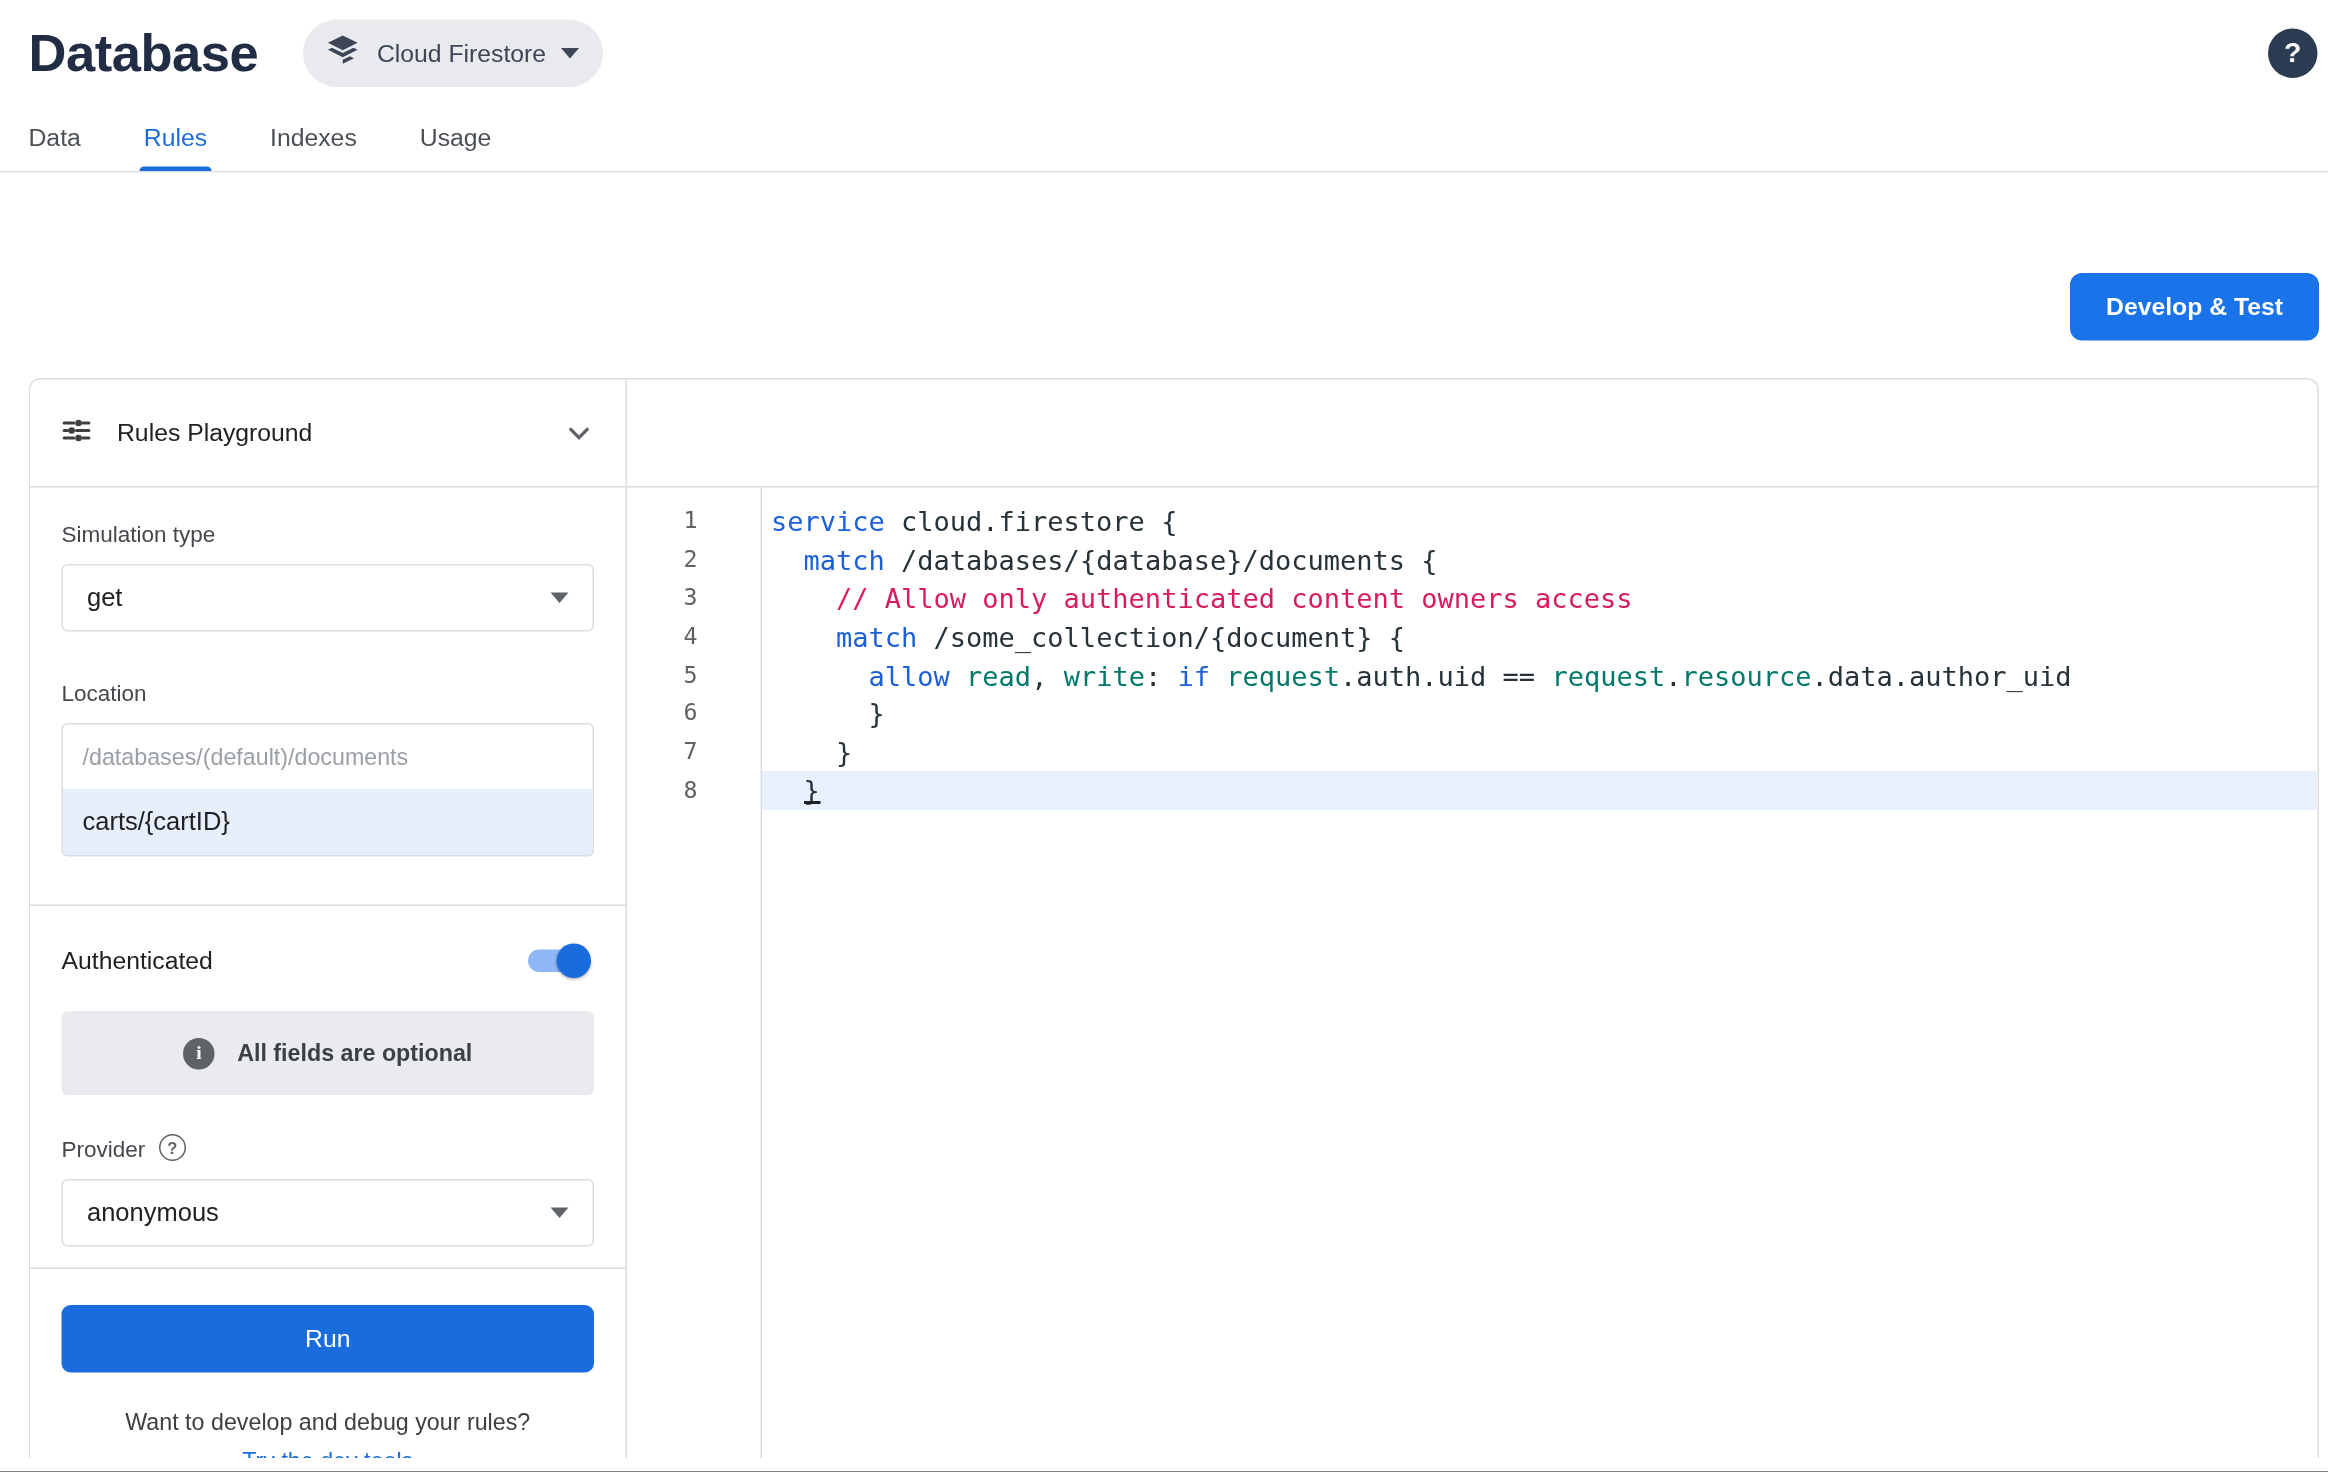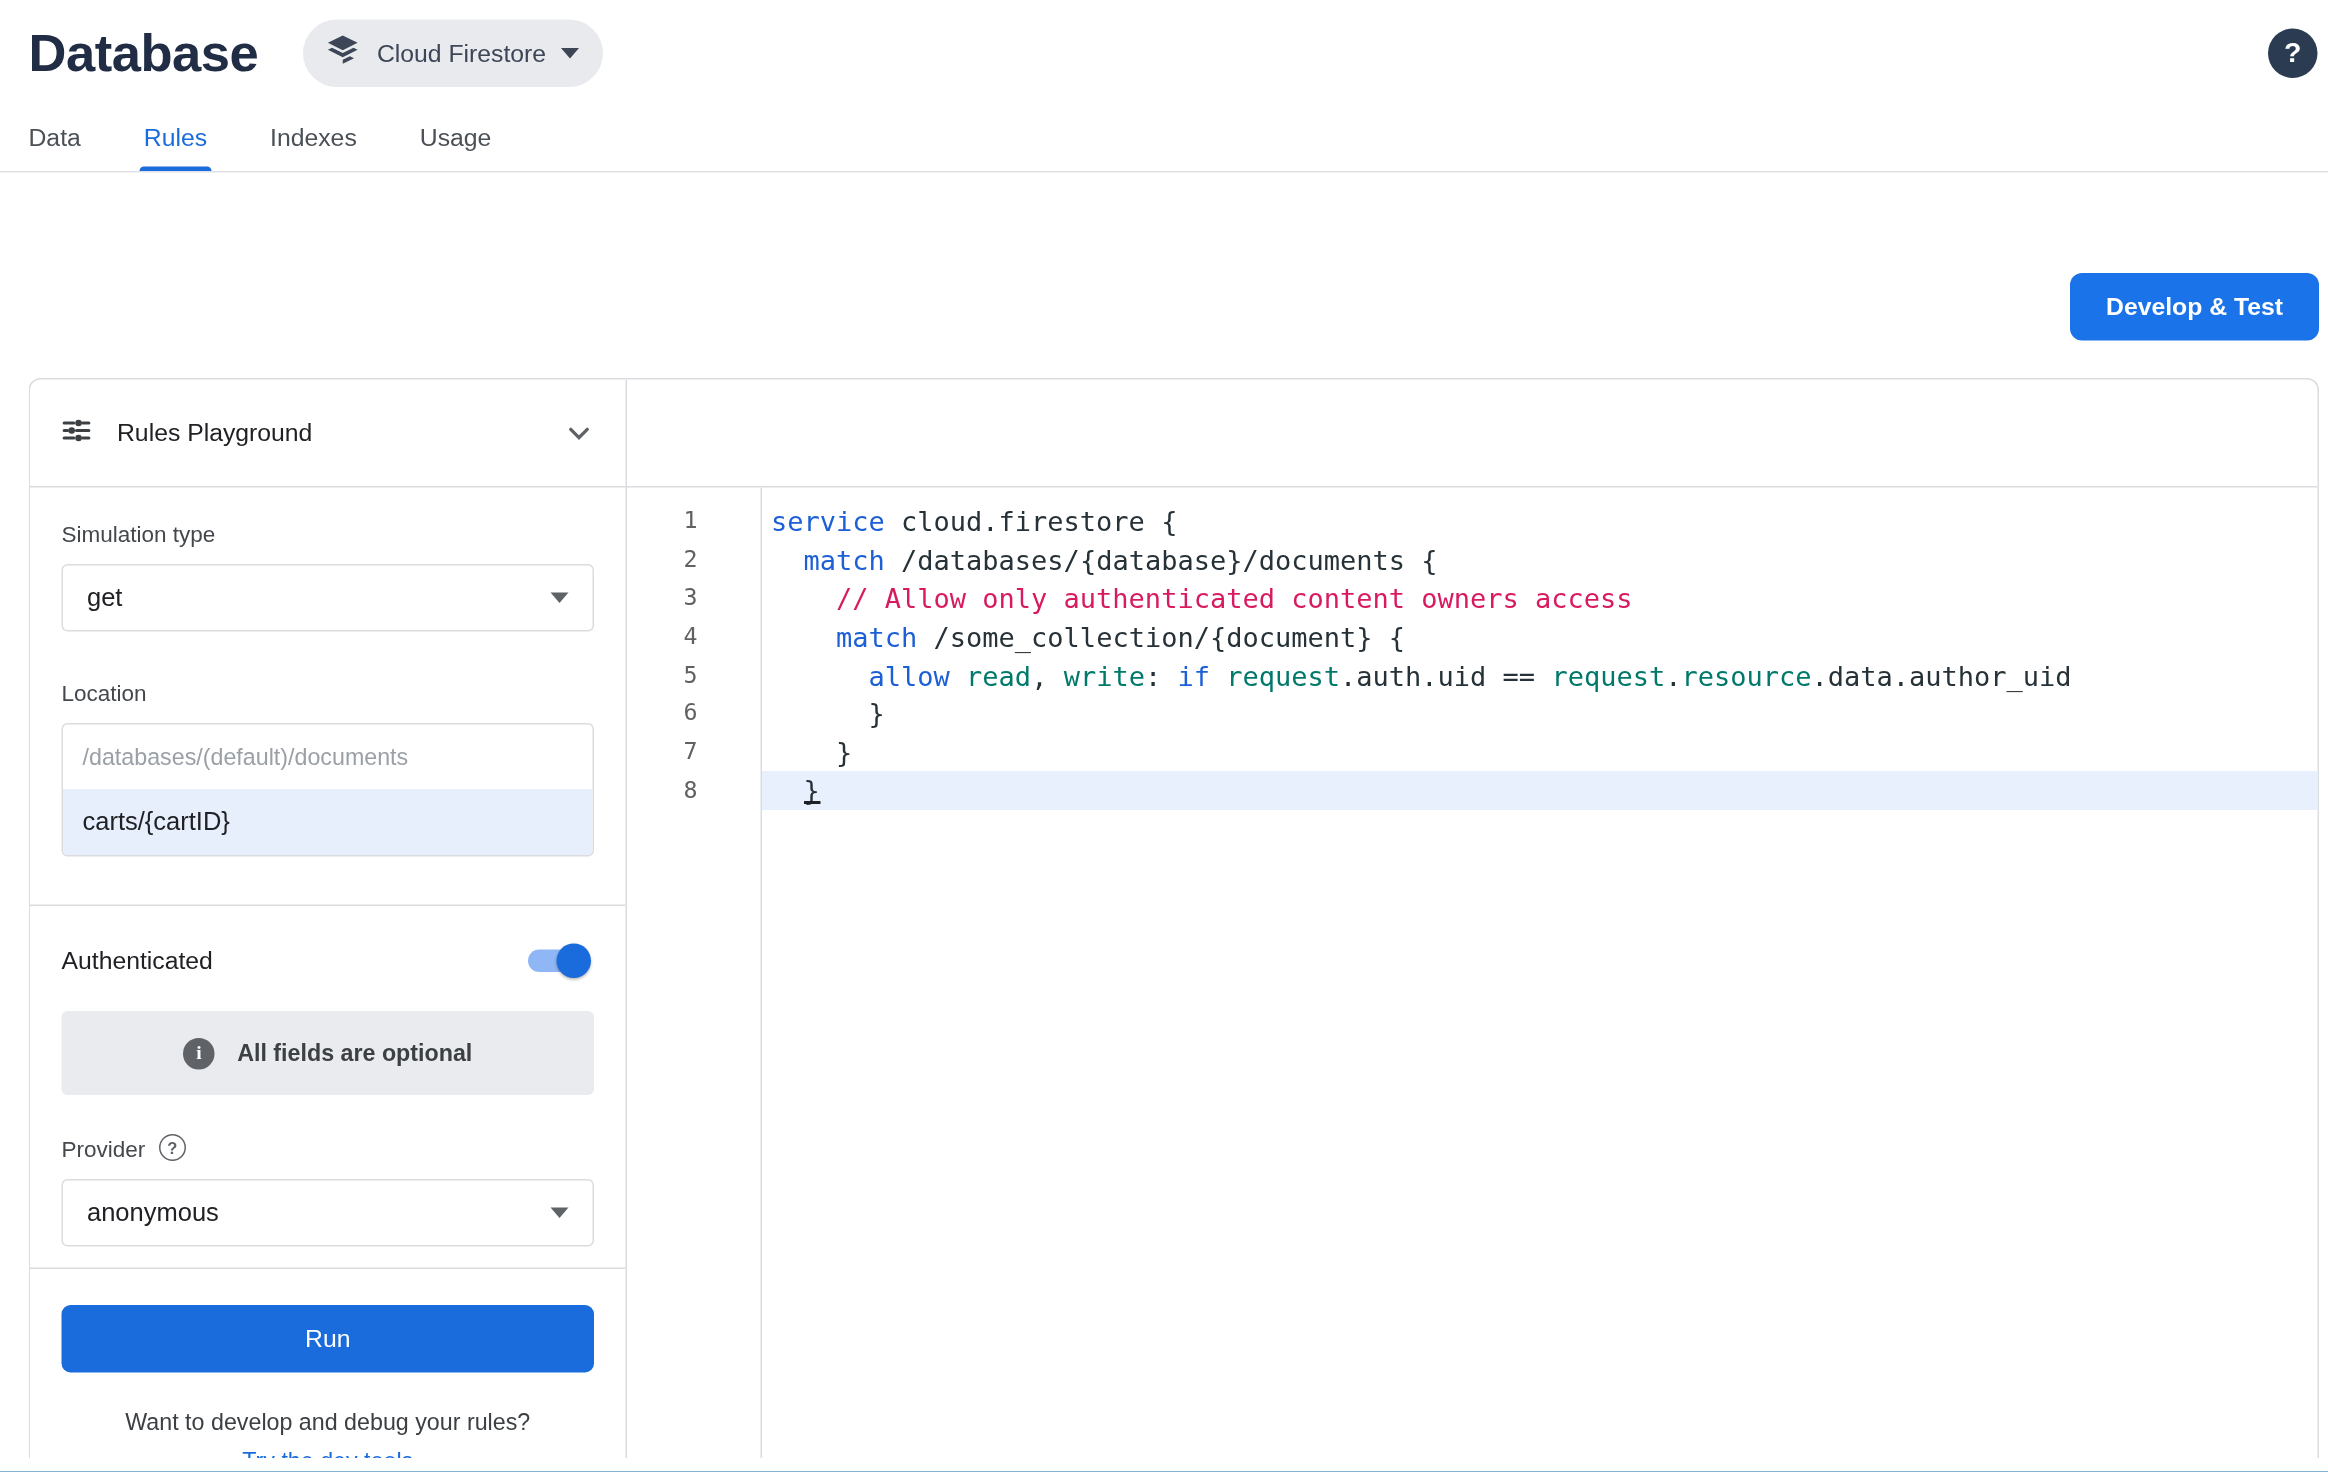--- a/index.html
+++ b/index.html
@@ -1,17 +1,17 @@
 <!DOCTYPE html>
 <html><head>
 <meta charset="utf-8">
 <style>
   * { margin:0; padding:0; box-sizing:border-box; }
   html,body { background:#fff; }
-  .viewport { width:2328px; height:1472px; overflow:hidden; position:relative; background:#0369a1; }
+  .viewport { width:2328px; height:1472px; overflow:hidden; position:relative; background:#000000; }
   .page {
     width:1552px; height:981.4px;
     transform:scale(1.5); transform-origin:0 0;
     font-family:"Liberation Sans","DejaVu Sans",sans-serif;
     color:#202124; background:#fff;
   }
 
   
   .hdr { display:flex; align-items:center; padding:12px 7px 0 19px; height:58px; }
   .hdr-title { font-size:35px; font-weight:600; color:#212d45; letter-spacing:-0.3px; }

